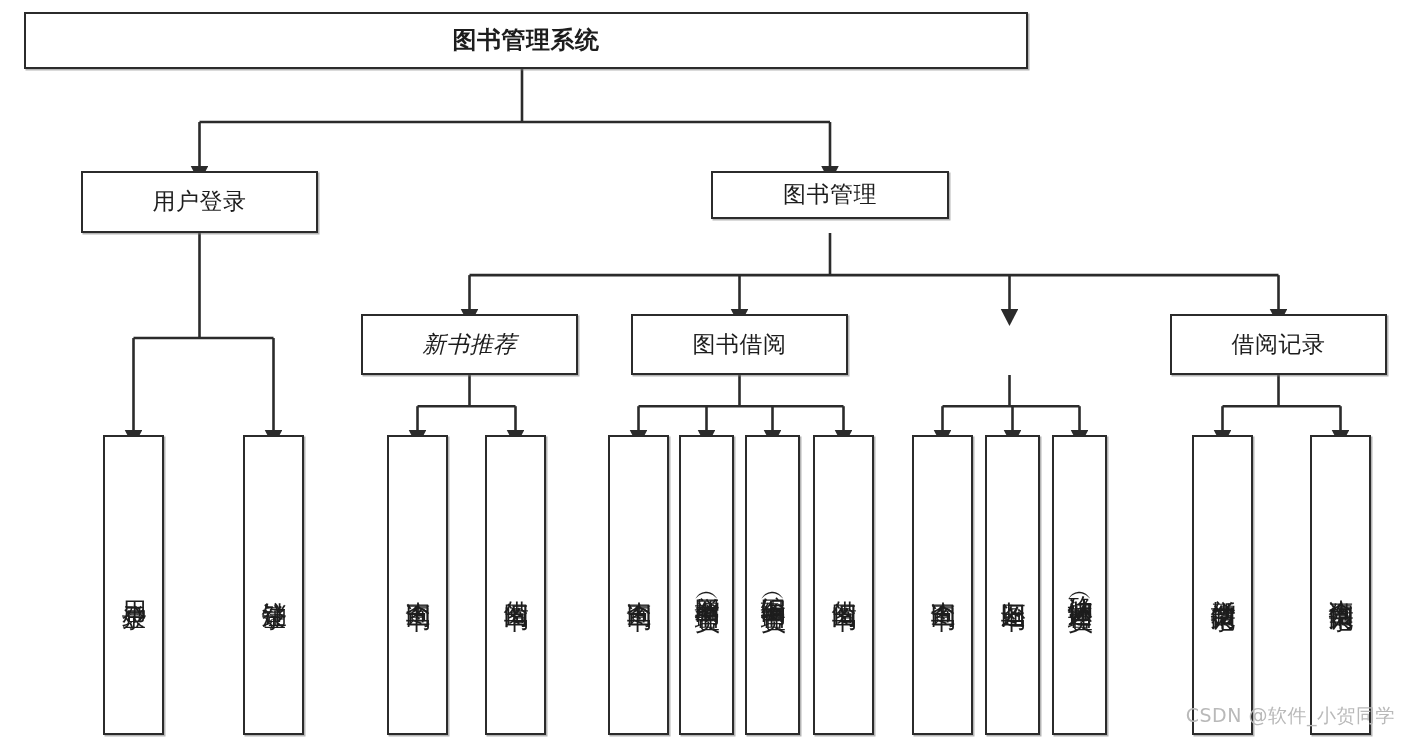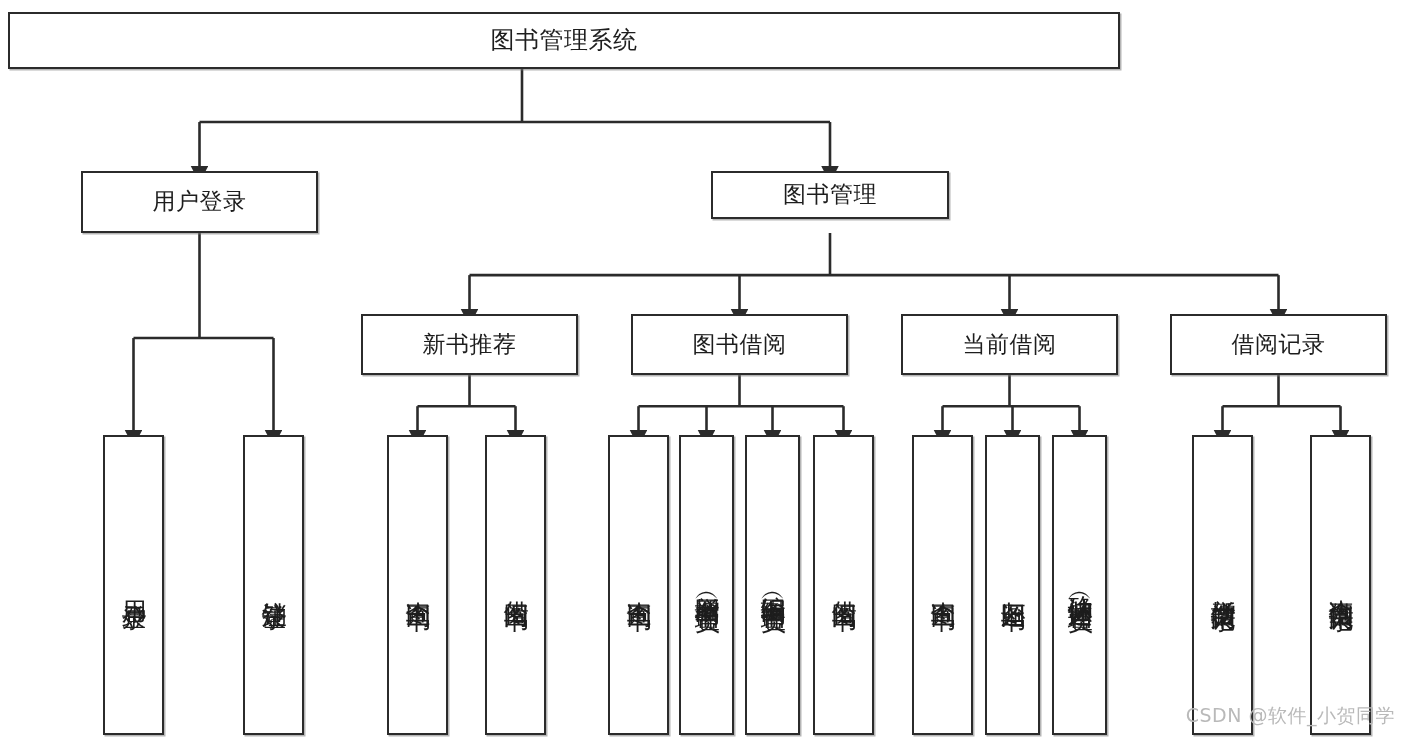--- a/index.html
+++ b/index.html
@@ -106,39 +106,36 @@
         <path d="M942.5,406.2 L942.5,433" marker-end="url(#arrow)"></path>
         <path d="M1012.5,406.2 L1012.5,433" marker-end="url(#arrow)"></path>
         <path d="M1079.5,406.2 L1079.5,433" marker-end="url(#arrow)"></path>
         <path d="M1278.5,375 L1278.5,406.2"></path>
         <path d="M1222.5,406.2 L1340.5,406.2"></path>
         <path d="M1222.5,406.2 L1222.5,433" marker-end="url(#arrow)"></path>
         <path d="M1340.5,406.2 L1340.5,433" marker-end="url(#arrow)"></path>
       </g>
   </svg>
 
-  <div class="node root" style="left: 8px; top: 12px; width: 1112px; height: 57px;">
+  <div class="node root" style="left: 24px; top: 12px; width: 1004px; height: 57px; font-weight: bold;">
     <span class="label">图书管理系统</span>
   </div>
 
   <div class="node" style="left: 81px; top: 171px; width: 237px; height: 62px;">
     <span class="label">用户登录</span>
   </div>
   <div class="node" style="left: 711px; top: 171px; width: 238px; height: 48px;">
     <span class="label">图书管理</span>
   </div>
 
-  <div class="node" style="left: 361px; top: 314px; width: 217px; height: 61px;">
+  <div class="node" style="left: 361px; top: 314px; width: 217px; height: 61px; font-style: italic;">
     <span class="label">新书推荐</span>
   </div>
   <div class="node" style="left: 631px; top: 314px; width: 217px; height: 61px;">
     <span class="label">图书借阅</span>
-  </div>
-  <div class="node" style="left: 901px; top: 314px; width: 217px; height: 61px;">
-    <span class="label">当前借阅</span>
   </div>
   <div class="node" style="left: 1170px; top: 314px; width: 217px; height: 61px; align-items: center;">
     <span class="label">借阅记录</span>
   </div>
 
   <div class="node vertical" style="left: 103px; top: 435px; width: 61px; height: 300px;">
     <span class="label">用户登录</span>
   </div>
   <div class="node vertical" style="left: 243px; top: 435px; width: 61px; height: 300px;">
     <span class="label">注销登录</span>

